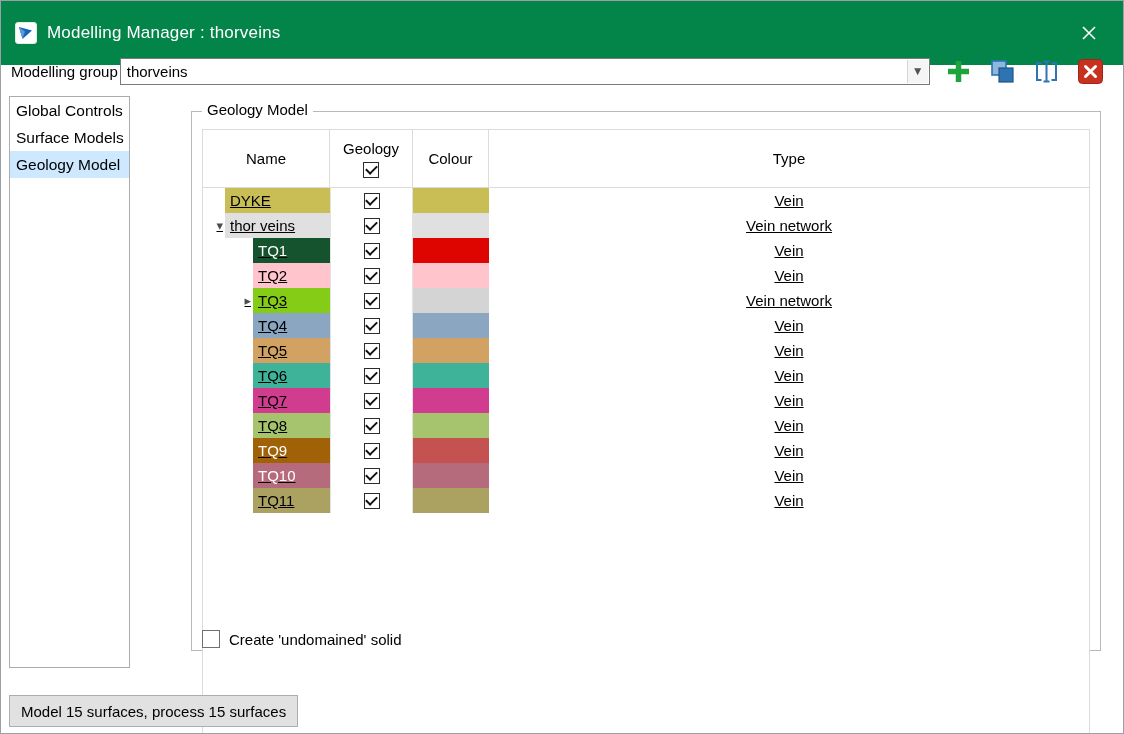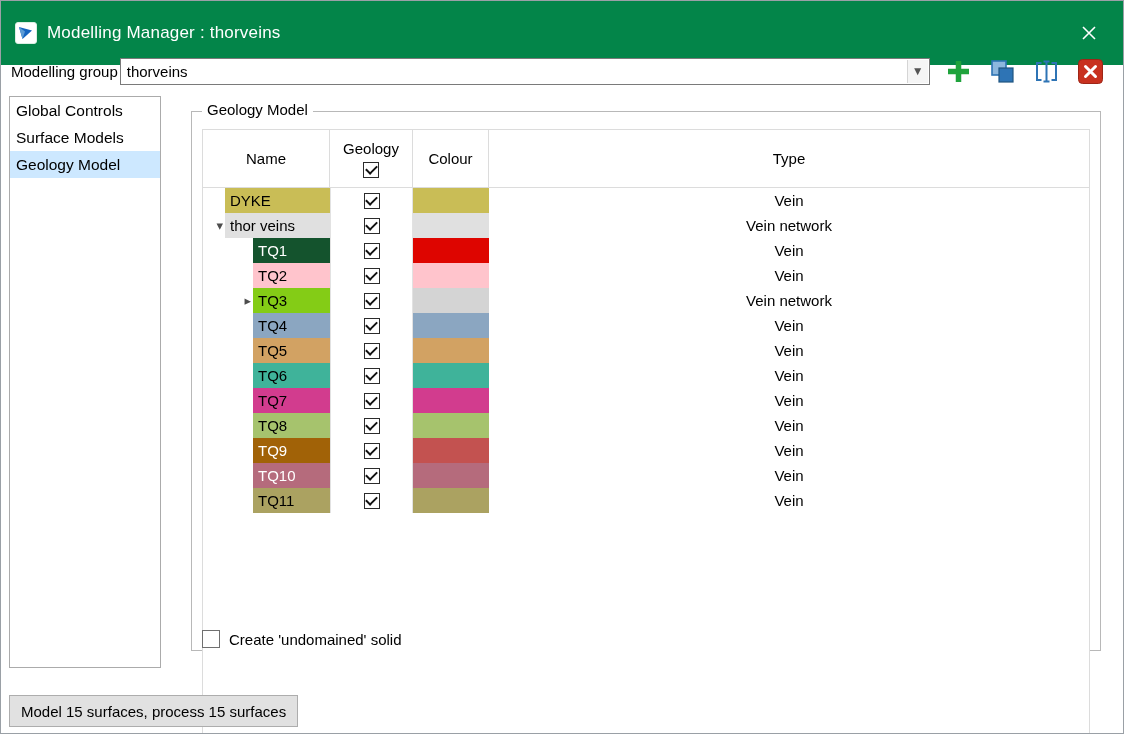--- a/index.html
+++ b/index.html
@@ -47,21 +47,21 @@
     position:absolute; right:1px; top:1px; bottom:1px; width:21px;
     display:flex; align-items:center; justify-content:center;
     color:#555; font-size:12px; background:#f5f5f5; border-left:1px solid #d5d5d5;
   }
   .tool-icons { display:flex; align-items:center; gap:15px; margin-left:14px; }
   .tool-btn { width:29px; height:29px; display:flex; align-items:center; justify-content:center; }
   .tool-btn svg { width:27px; height:27px; }
 
   
   .sidebar {
-    position:absolute; left:8px; top:95px; width:152px; height:572px;
+    position:absolute; left:8px; top:95px; width:121px; height:572px;
     border:1px solid #ababab; background:#fff; overflow:hidden;
   }
   .sidebar-item { padding:3px 6px; line-height:21px; font-size:15.5px; cursor:default; white-space:nowrap; }
   .sidebar-item.selected { background:#cde8ff; }
 
   
   .groupbox {
     position:absolute; left:190px; top:110px; width:910px; height:540px;
     border:1px solid #b8b8b8; background:#fff;
   }
@@ -80,21 +80,21 @@
   }
   .thead .hcell {
     display:flex; flex-direction:column; align-items:center; justify-content:center;
     gap:5px; border-right:1px solid #dcdcdc; font-size:15px;
   }
   .thead .hcell:last-child { border-right:none; }
   .trow {
     display:grid; grid-template-columns:127px 83px 76px 1fr;
     height:25px;
   }
-  .cell { height:25px; }
+  .cell { height:25px;text-decoration:underline; }
   .name-cell { display:flex; align-items:stretch; }
   .indent { display:flex; align-items:center; justify-content:flex-end; padding-right:2px; flex:0 0 auto; }
   .expander { font-size:13px; color:#4d4d4d; line-height:1; }
   .name-fill { flex:1; line-height:25px; padding-left:5px; font-size:15px; white-space:nowrap; overflow:hidden; }
   .include-cell {
     display:flex; align-items:center; justify-content:center;
     border-left:1px solid #e2e2e2; border-right:1px solid #e2e2e2; background:#fff;
   }
   .type-cell { text-align:center; line-height:25px; font-size:15px; }
 

